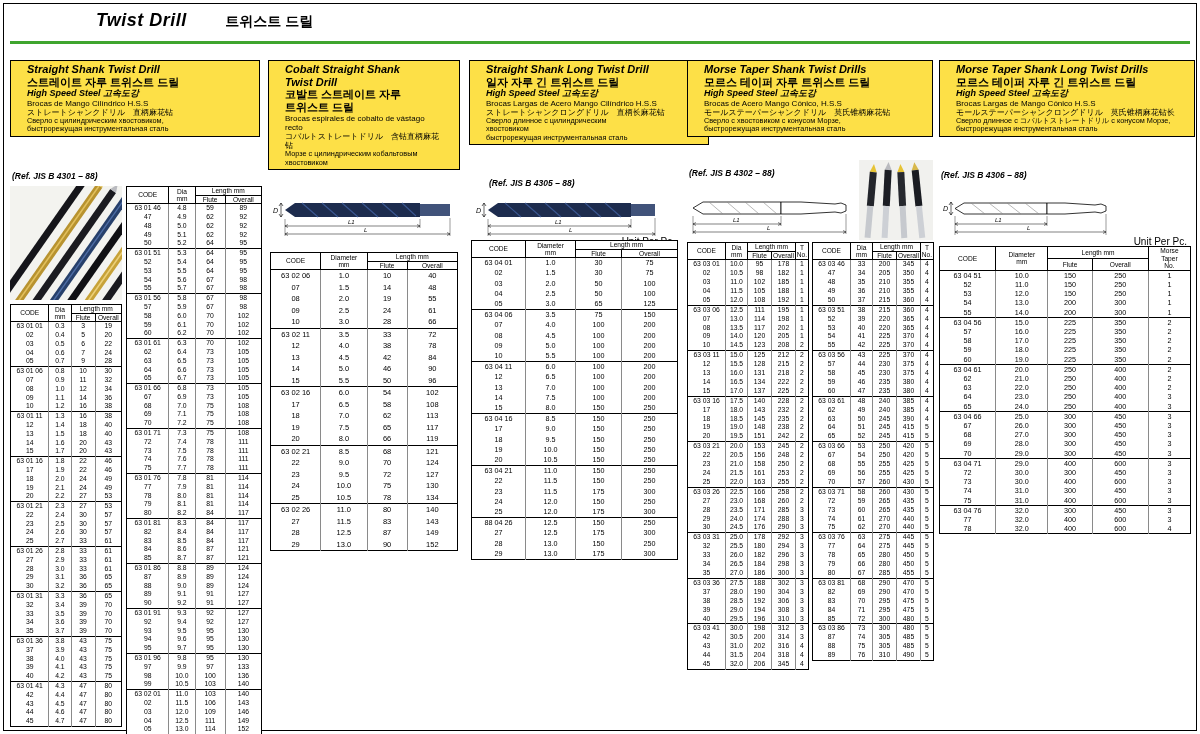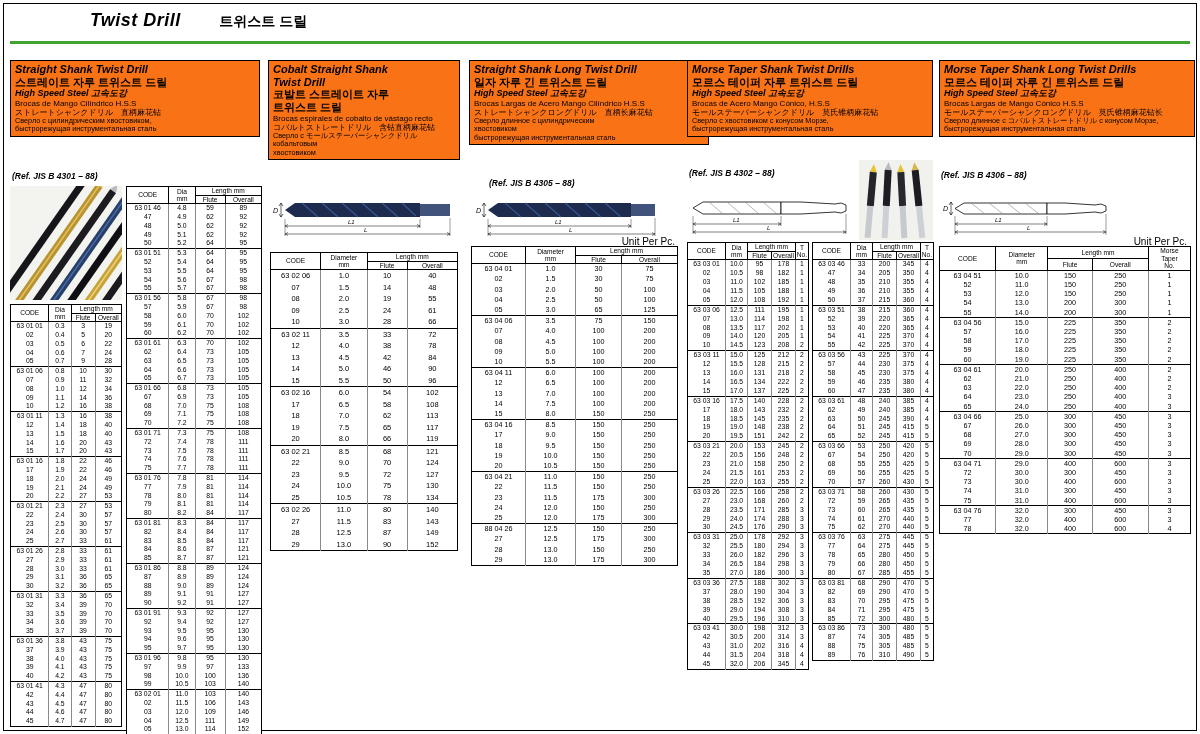--- a/index.html
+++ b/index.html
@@ -1,29 +1,29 @@
 <!DOCTYPE html>
 <html><head>
 <meta charset="utf-8">
 <style>
   *{box-sizing:border-box;margin:0;padding:0}
   html,body{width:1200px;height:734px;background:#fff;overflow:hidden;
     font-family:"Liberation Sans",sans-serif;color:#000}
   #page{position:absolute;left:3px;top:3px;width:1194px;height:728px;border:1.5px solid #000;background:#fff}
-  #title-row{position:absolute;left:86px;top:6px;white-space:nowrap}
+  #title-row{position:absolute;left:92px;top:6px;white-space:nowrap}
   #page-title{display:inline-block;font-size:18px;font-weight:bold;font-style:italic;letter-spacing:.5px}
   #page-title-kr{display:inline-block;font-size:14px;font-weight:bold;margin-left:34px}
   #green-rule{position:absolute;left:6px;right:6px;top:37px;height:3px;background:#3fa52f}
   .sec{position:absolute;top:46px}
   #s1{left:4px;width:254px}
   #s2{left:260px;width:200px}
   #s3{left:463px;width:216px}
   #s4{left:681px;width:250px}
   #s5{left:933px;width:260px}
-  .hbox{position:absolute;border:1px solid #000;background:#f97316;padding:2px 4px;line-height:1.15}
+  .hbox{position:absolute;border:1px solid #000;background:#fde047;padding:2px 16px;line-height:1.15}
   .hl.en{font-size:11px;font-weight:bold;font-style:italic}
   .hl.kr{font-size:11px;font-weight:bold}
   .hl.sub{font-size:9px;font-weight:bold;font-style:italic}
   .hl.sm{font-size:8px}
   .hl.xs{font-size:7.3px}
   .ref{position:absolute;font-size:8.5px;font-weight:bold;font-style:italic;white-space:nowrap}
   .unit{position:absolute;font-size:10px;white-space:nowrap}
   table.spec{border-collapse:collapse;border:1px solid #000;table-layout:fixed;background:#fff;position:absolute}
   .spec th{font-size:6.6px;font-weight:normal;border:1px solid #000;padding:0;line-height:1.15;
     white-space:pre-line;text-align:center;vertical-align:middle}
@@ -773,21 +773,21 @@
   </div>
 
   <div class="sec" id="s2">
     <div class="hbox" style="top:10px;left:4px;width:192px">
         <div class="hl en">Cobalt Straight Shank</div>
         <div class="hl en">Twist Drill</div>
         <div class="hl kr">코발트 스트레이트 자루</div>
         <div class="hl kr">트위스트 드릴</div>
         <div class="hl sm">Brocas espirales de cobalto de vástago recto</div>
         <div class="hl sm">コバルトストレートドリル　含钴直柄麻花钻</div>
-        <div class="hl xs">Сверло с モールステーパーシャンクドリル кобальтовым</div>
+        <div class="hl xs">Морзе с цилиндрическим кобальтовым</div>
         <div class="hl xs">хвостовиком</div>
       </div>
 
     <div class="imgbox" style="top:140px;left:8px;width:186px;height:50px">
       <svg width="186" height="50" viewBox="0 0 186 50">
         <text x="1" y="23" font-size="7" font-style="italic">D</text>
         <line x1="9" y1="13" x2="9" y2="27" stroke="#000" stroke-width="0.6"></line>
         <path d="M9 13 l-2 3 M9 13 l2 3 M9 27 l-2 -3 M9 27 l2 -3" stroke="#000" stroke-width="0.6" fill="none"></path>
         <polygon points="13,20 23,13 148,13 148,27 23,27" fill="#1d2c4e"></polygon>
         <rect x="148" y="14" width="30" height="12" fill="#41537a"></rect>
@@ -1000,21 +1000,21 @@
         <path d="M13 36 l3 -1.5 M13 36 l3 1.5 M156 36 l-3 -1.5 M156 36 l-3 1.5" stroke="#000" stroke-width="0.5" fill="none"></path>
         <text x="80" y="34" font-size="6" font-style="italic">L1</text>
         <line x1="13" y1="44" x2="180" y2="44" stroke="#000" stroke-width="0.5"></line>
         <path d="M13 44 l3 -1.5 M13 44 l3 1.5 M180 44 l-3 -1.5 M180 44 l-3 1.5" stroke="#000" stroke-width="0.5" fill="none"></path>
         <text x="94" y="42" font-size="6" font-style="italic">L</text>
       </svg>
     </div>
 
     <div class="unit" style="top:186px;right:8px">Unit Per Pc.</div>
 
-    <table class="spec rh-s3" style="top:196px;left:4px;width:192px">
+    <table class="spec rh-s3" style="top:190px;left:4px;width:192px">
       <colgroup>
           <col style="width:54px">
           <col style="width:50px">
           <col style="width:46px">
           <col style="width:56px">
         </colgroup>
       <thead>
           <tr>
             <th rowspan="2">CODE</th>
             <th rowspan="2">Diameter

